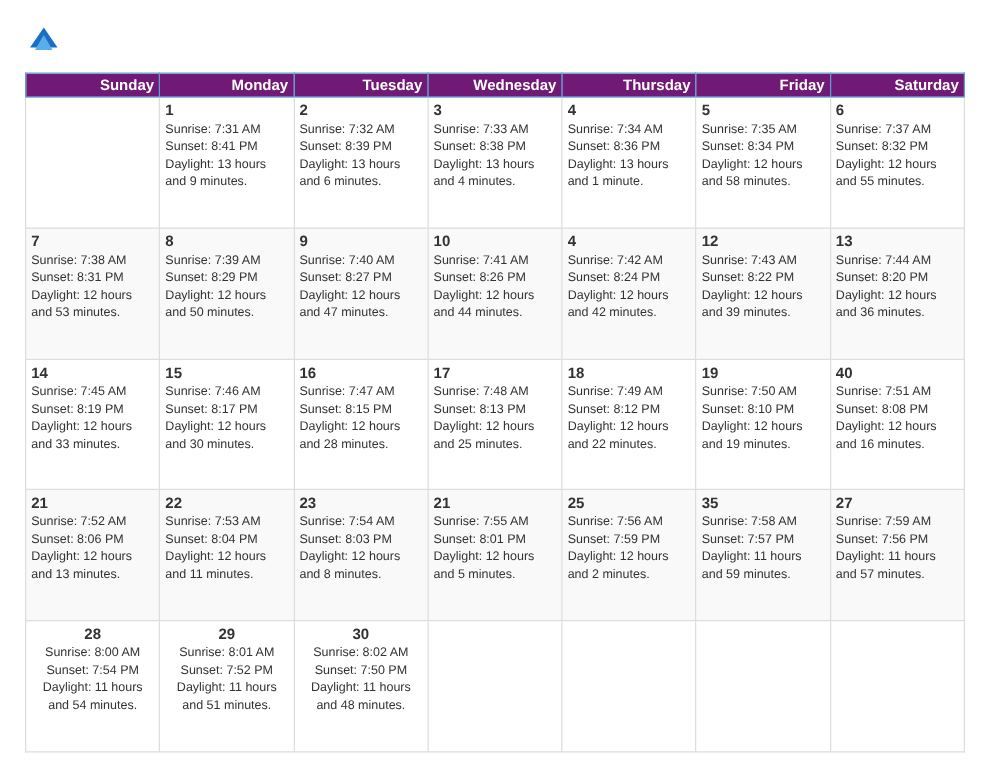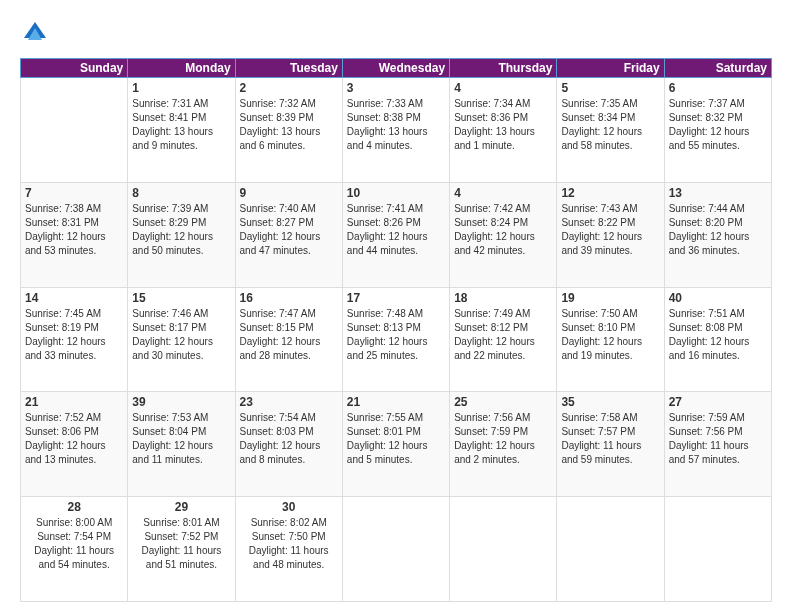--- a/index.html
+++ b/index.html
@@ -228,21 +228,21 @@
             <span class="day-number">40</span>
             <div class="day-info">Sunrise: 7:51 AM<br>Sunset: 8:08 PM<br>Daylight: 12 hours and 16 minutes.</div>
           </td>
         </tr>
         <tr>
           <td>
             <span class="day-number">21</span>
             <div class="day-info">Sunrise: 7:52 AM<br>Sunset: 8:06 PM<br>Daylight: 12 hours and 13 minutes.</div>
           </td>
           <td>
-            <span class="day-number">39</span>
+            <span class="day-number">22</span>
             <div class="day-info">Sunrise: 7:53 AM<br>Sunset: 8:04 PM<br>Daylight: 12 hours and 11 minutes.</div>
           </td>
           <td>
             <span class="day-number">23</span>
             <div class="day-info">Sunrise: 7:54 AM<br>Sunset: 8:03 PM<br>Daylight: 12 hours and 8 minutes.</div>
           </td>
           <td>
             <span class="day-number">21</span>
             <div class="day-info">Sunrise: 7:55 AM<br>Sunset: 8:01 PM<br>Daylight: 12 hours and 5 minutes.</div>
           </td>

